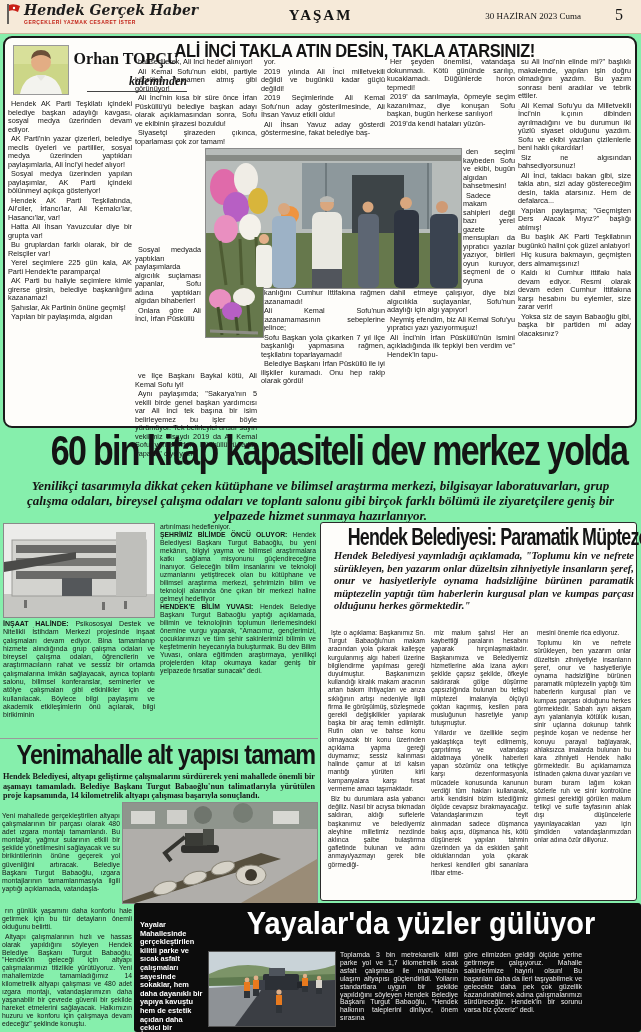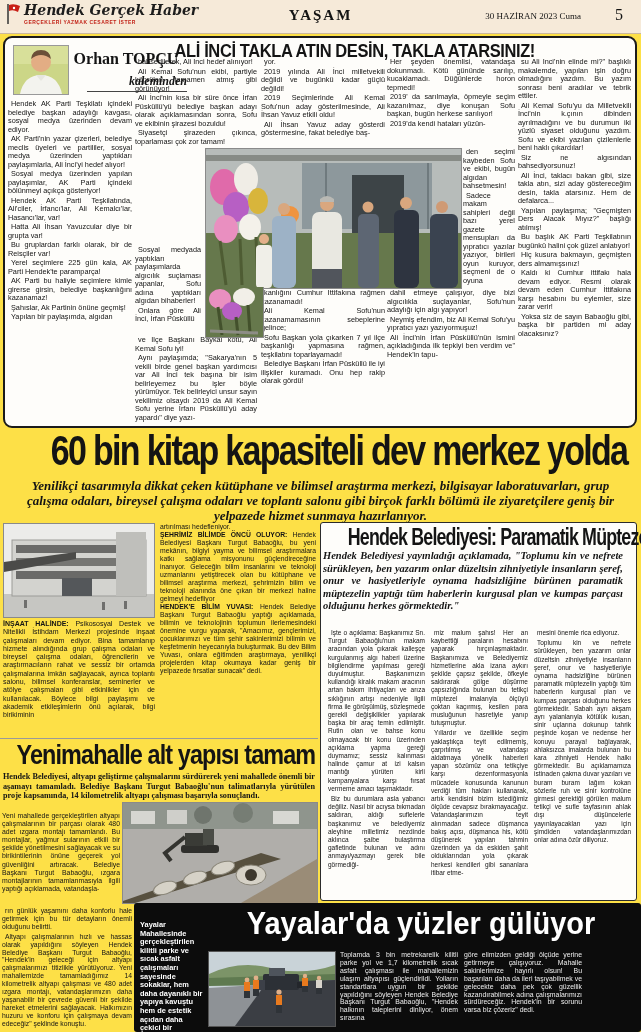--- a/index.html
+++ b/index.html
@@ -1,16 +1,16 @@
 <!DOCTYPE html>
 <html><head>
 <meta charset="utf-8">
 <style>
   html,body{margin:0;padding:0;}
-  .page{position:relative;width:641px;height:1032px;background:#fde047;overflow:hidden;
+  .page{position:relative;width:641px;height:1032px;background:#86efac;overflow:hidden;
         font-family:"Liberation Sans",sans-serif;color:#141414;}
   .abs{position:absolute;}
 
   
   .header{position:absolute;left:0;top:0;width:641px;height:33px;background:#f6ead9;
           border-bottom:1px solid #cbb89f;}
   .logo-wrap{position:absolute;left:6px;top:3px;display:flex;gap:3px;}
   .logo-text{font-family:"DejaVu Serif",serif;font-style:italic;font-weight:bold;font-size:14px;line-height:15px;color:#1d1d1d;}
   .tagline{font-size:5px;letter-spacing:.5px;color:#c22318;font-weight:bold;margin-top:1px;}
   .section-title{position:absolute;left:0;top:7px;width:641px;text-align:center;
@@ -27,21 +27,21 @@
   .author-photo{position:absolute;left:8px;top:7px;width:54px;height:48px;border:1px solid #999;}
   .author-name{position:absolute;left:60px;top:12px;width:122px;text-align:center;
                font-family:"Liberation Serif",serif;font-weight:bold;font-size:16px;}
   .kaleminden{position:absolute;left:82px;top:36px;width:100px;text-align:right;
               font-family:"Liberation Serif",serif;font-style:italic;font-weight:bold;font-size:12px;
               border-bottom:1px solid #444;padding-bottom:2px;}
   .coltext{position:absolute;font-size:7.3px;line-height:8.5px;text-align:justify;overflow:hidden;}
   .coltext p{margin:0 0 1px;text-indent:3px;}
   .c2top{width:122px;height:188px;overflow:hidden;}
   .c2wrap{width:66px;height:90px;overflow:hidden;}
-  .c2bot{width:122px;height:88px;overflow:hidden;}
+  .c2bot{width:122px;height:88px;overflow:hidden;margin-top:36px;}
   .c3top{width:124px;height:90px;overflow:hidden;}
   .c3gap{width:124px;height:141px;}
   .c3bot{width:124px;height:115px;overflow:hidden;}
   .c4top{width:128px;height:90px;overflow:hidden;}
   .c4wrap{margin-left:76px;width:52px;height:141px;overflow:hidden;}
   .c4bot{width:128px;height:115px;overflow:hidden;}
   .photo-frame{position:absolute;border:1px solid #8a8a8a;overflow:hidden;}
 
   
   .main-headline{position:absolute;left:0;top:428px;width:641px;text-align:center;height:48px;}
@@ -59,21 +59,21 @@
              font-size:6.8px;line-height:8px;text-align:justify;overflow:hidden;}
   .lib-right p,.lib-insaat p{margin:0;}
   .lead{font-weight:bold;}
 
   
   .parbox{position:absolute;left:320px;top:522px;width:315px;height:377px;background:#fefdfa;
           border:1px solid #2b2b2b;border-radius:3px;}
   .par-headline{position:absolute;left:0;top:2px;width:100%;text-align:center;}
   .par-headline span{display:inline-block;white-space:nowrap;font-weight:bold;font-size:21px;
                      letter-spacing:-1px;transform:scale(.85,1.1);transform-origin:center;}
-  .par-deck{position:absolute;left:2px;top:27px;width:300px;font-family:"Liberation Serif",serif;
+  .par-deck{position:absolute;left:13px;top:27px;width:300px;font-family:"Liberation Serif",serif;
             font-style:italic;font-weight:bold;font-size:10.5px;line-height:12.6px;text-align:justify;}
   .par-col{position:absolute;top:106px;width:97px;height:264px;font-size:6.5px;line-height:8.2px;
            text-align:justify;overflow:hidden;}
   .par-col p{margin:0 0 2px;text-indent:3px;}
 
   
   .rule{position:absolute;left:0;top:738px;width:318px;height:1px;background:#9a9a9a;}
   .yeni-headline{position:absolute;left:0;top:740px;width:318px;text-align:center;}
   .yeni-headline span{display:inline-block;white-space:nowrap;font-weight:bold;font-size:26px;
                       letter-spacing:-1px;transform:scale(.9,1.05);transform-origin:center;}

